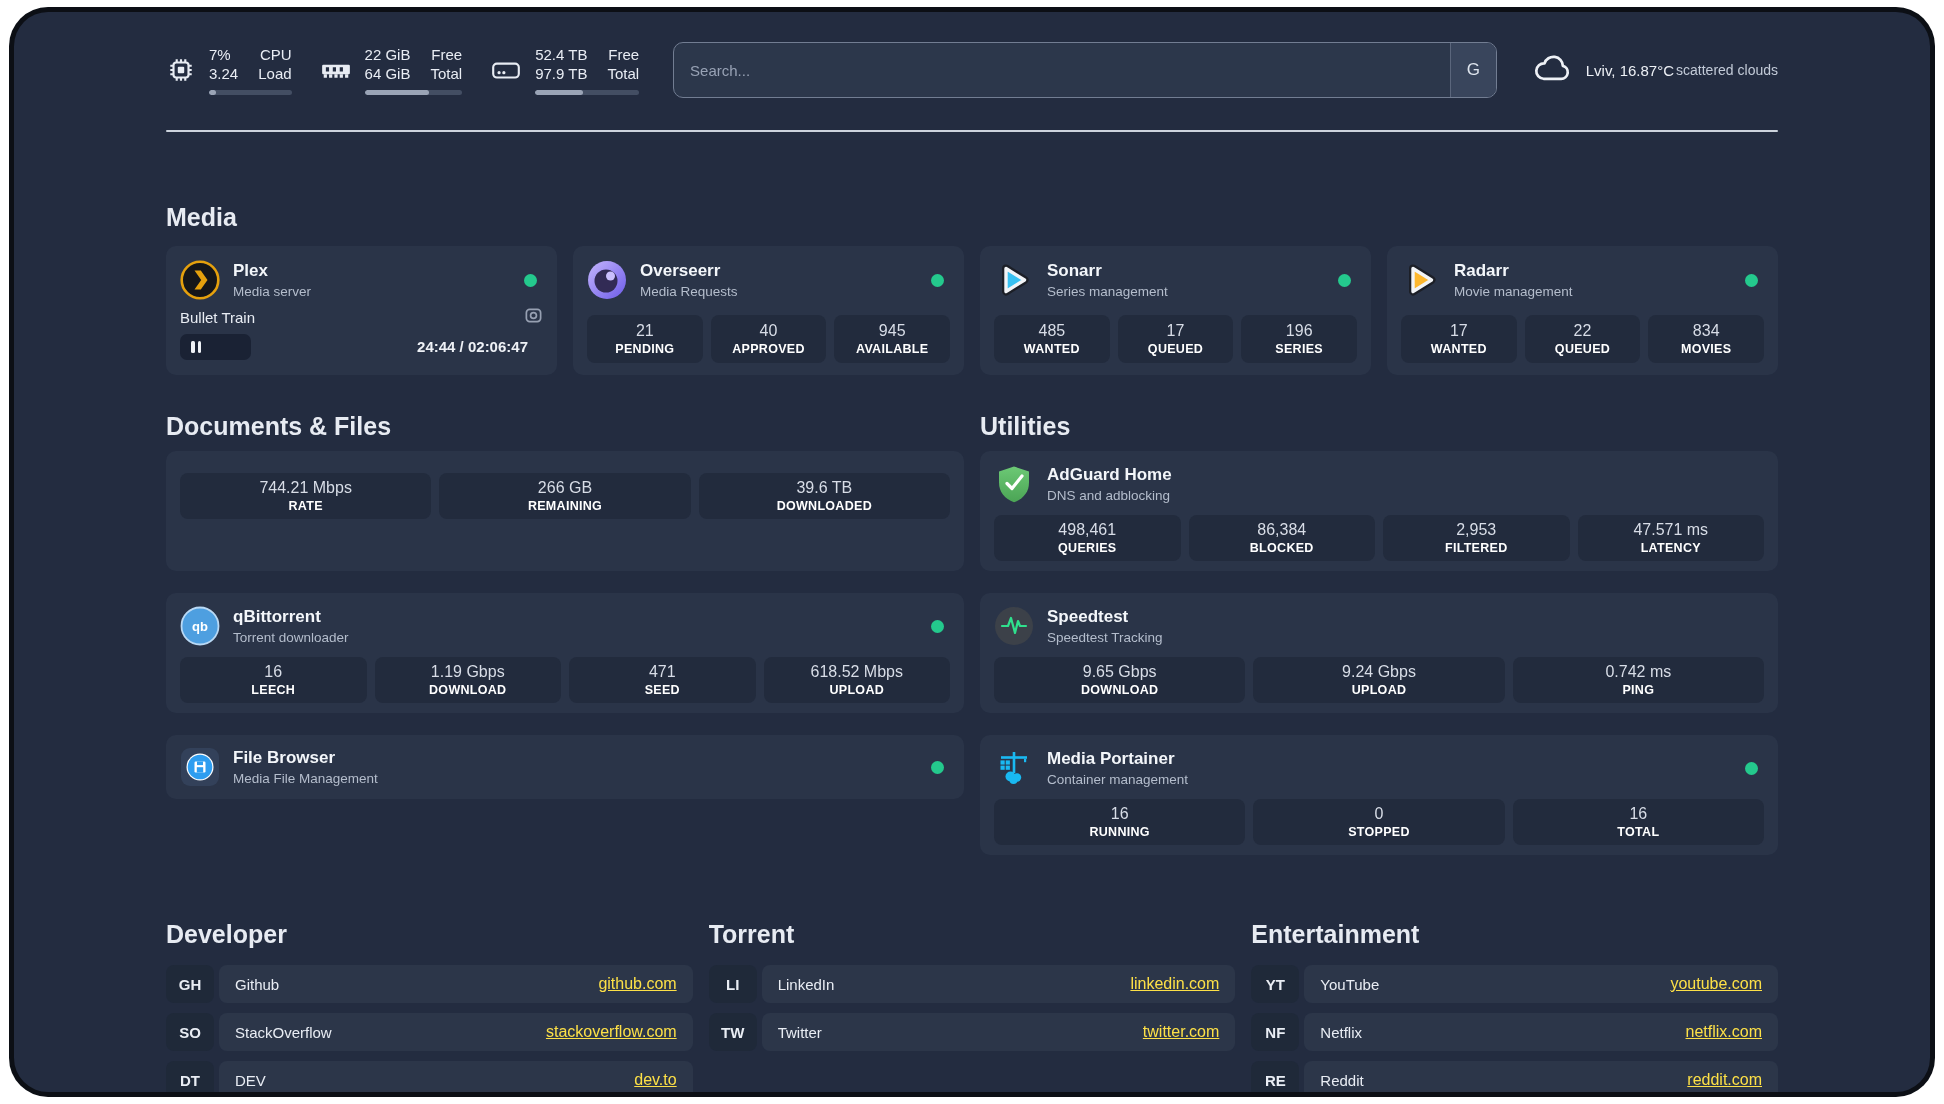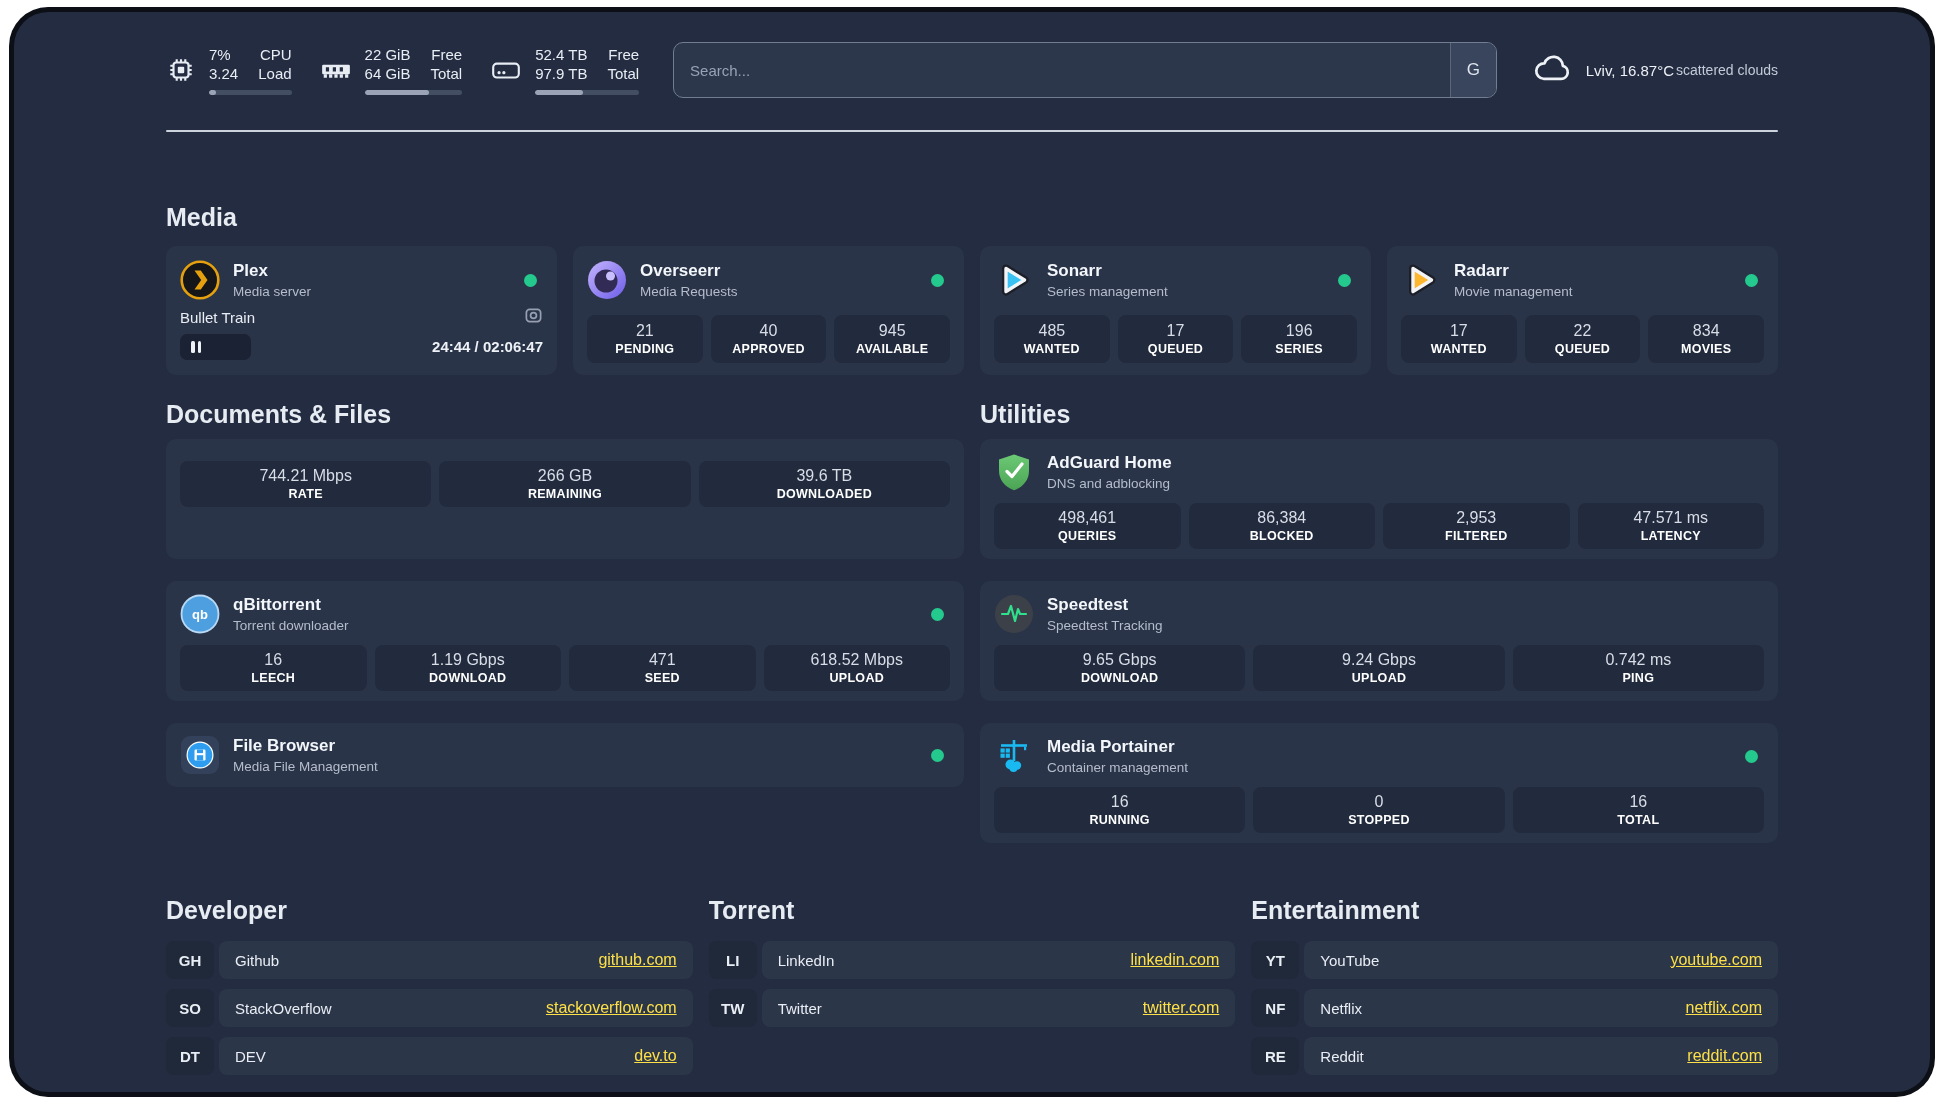--- a/index.html
+++ b/index.html
@@ -30,21 +30,21 @@
     color:#dfe5ee; font-size:17px; font-family:inherit; cursor:pointer; }
 
   .weather { display:flex; align-items:center; gap:13px; }
   .weather-text { display:flex; flex-direction:row; gap:2px; }
   .w-line1 { font-size:15px; color:#edf0f5; }
   .w-line2 { font-size:14px; color:#c3cbd8; }
 
   .divider { margin-top:32px; height:2px; background:#ccd3dd; border-radius:1px; }
 
   
-  .section-title { font-size:25px; line-height:30px; font-weight:600; color:#e7ebf2; }
+  .section-title { font-size:25px; line-height:30px; font-weight:600; color:#e7ebf2;margin-top:12px; }
   .media-title { margin-top:70px; }
   .media-grid { margin-top:14px; display:grid; grid-template-columns:repeat(4,1fr); gap:16px; }
 
   .card { background:#2a3448; border-radius:10px; padding:12px 14px; }
   .media-card { height:129px; }
   .app-head { display:flex; align-items:center; gap:13px; height:44px; }
   .stat-card .app-head { height:42px; }
   .app-icon { width:40px; height:40px; display:flex; align-items:center; justify-content:center; flex:0 0 40px; }
   .app-meta { display:flex; flex-direction:column; gap:3px; }
   .app-name { font-size:17px; font-weight:600; color:#f3f6fa; }
@@ -60,21 +60,21 @@
   .tile-value { font-size:16px; color:#d8dde7; }
   .tile-label { font-size:12.5px; font-weight:700; letter-spacing:.3px; color:#ffffff; }
 
   
   .player-title-row { margin-top:5px; display:flex; align-items:center; justify-content:space-between; height:21px; }
   .player-title { font-size:15px; color:#e9edf4; }
   .player-bar { position:relative; margin-top:6px; height:26px; border-radius:7px; }
   .player-fill { position:absolute; left:0; top:0; height:26px; background:#1a2234; border-radius:7px; }
   .pause { position:absolute; left:11px; top:7px; display:flex; gap:3px; }
   .pause i { display:block; width:3.5px; height:12px; background:#eef1f6; border-radius:1.5px; }
-  .player-time { position:absolute; right:0; top:4px; font-size:15px; font-weight:600; color:#eef1f6; }
+  .player-time { position:absolute; right:15px; top:4px; font-size:15px; font-weight:600; color:#eef1f6; }
 
   
   .mid-grid { margin-top:24px; display:grid; grid-template-columns:1fr 1fr; column-gap:16px; align-items:start; }
   .mid-col .section-title { margin-bottom:10px; }
   .col-cards { display:flex; flex-direction:column; gap:22px; }
   .fb-card { height:64px; display:flex; align-items:center; padding:0 14px; }
   .fb-card .app-head { flex:1; }
 
   
   .bottom-grid { margin-top:52px; display:grid; grid-template-columns:repeat(3,1fr); gap:16px; }

